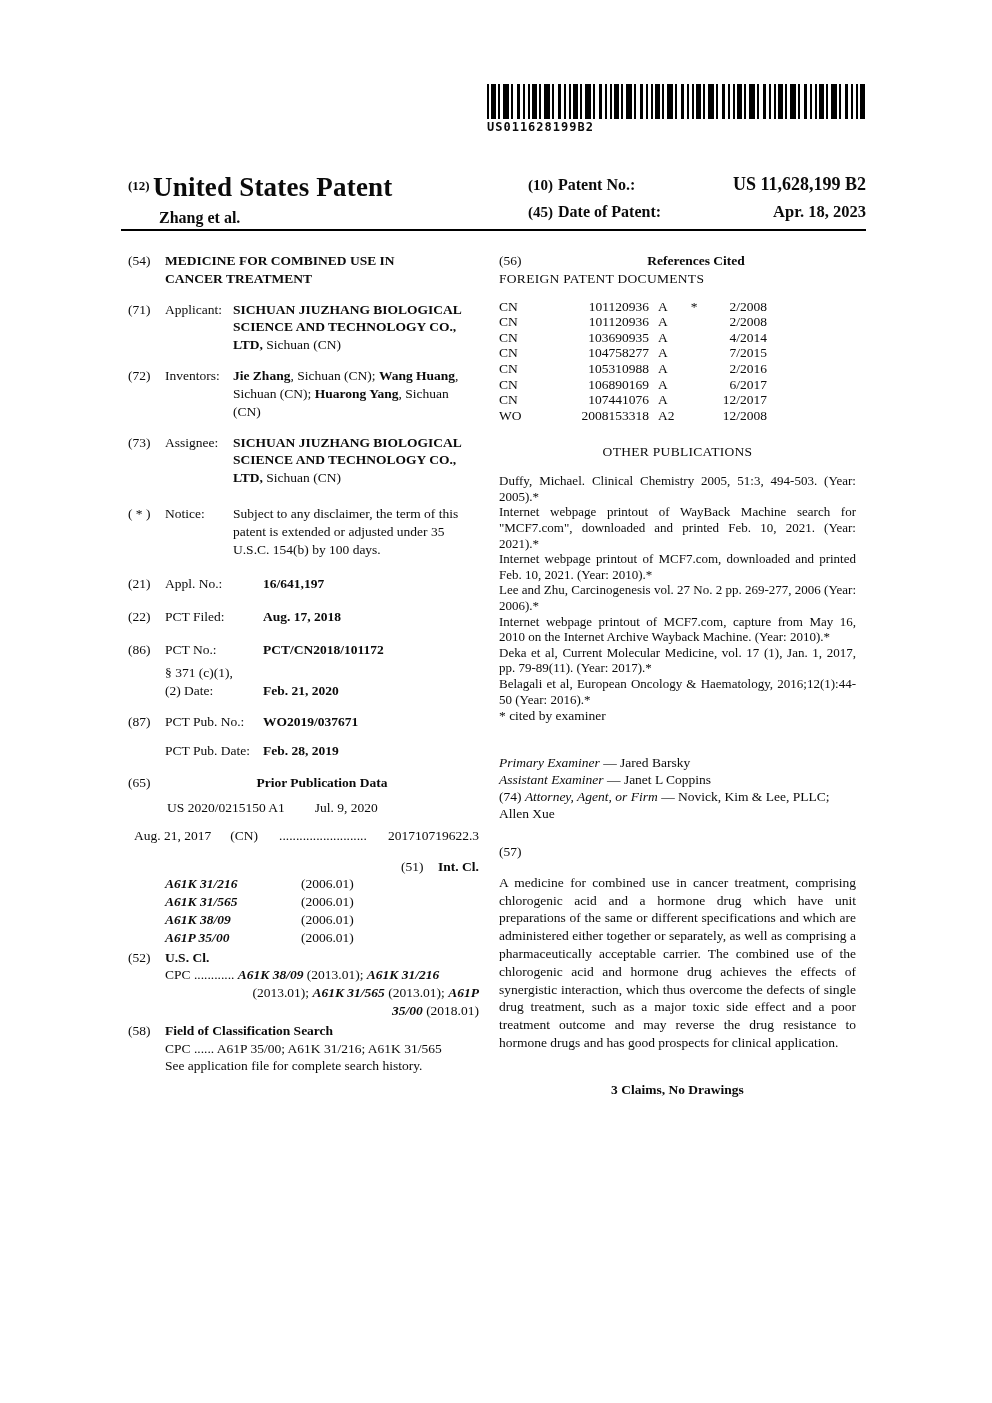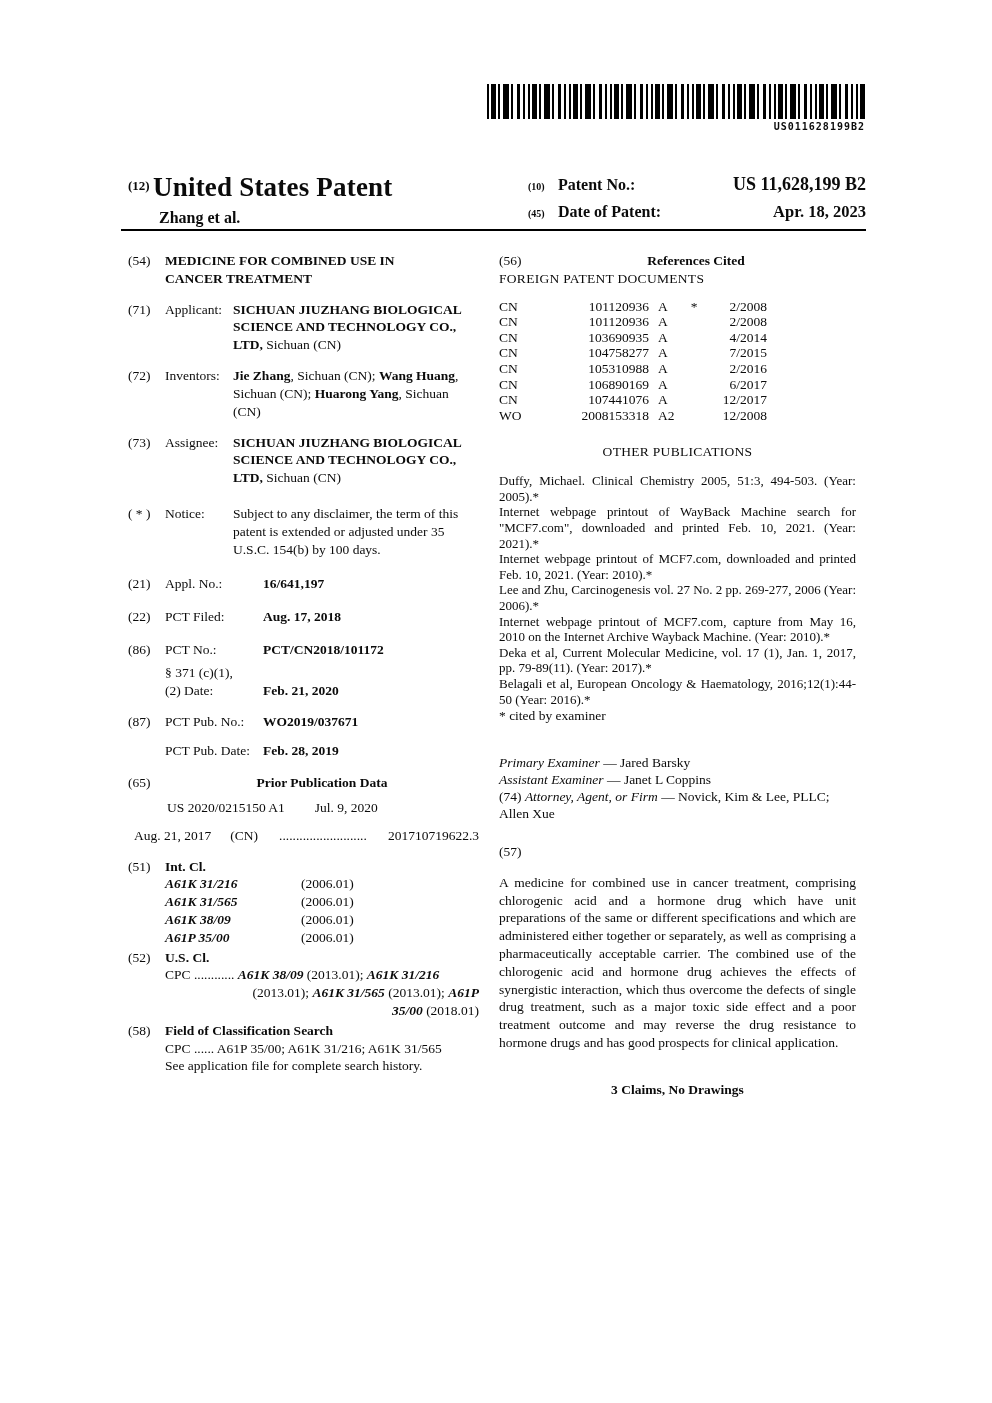--- a/index.html
+++ b/index.html
@@ -3,31 +3,31 @@
 <meta charset="utf-8">
 <style>
   html,body{margin:0;padding:0;background:#fff;}
   .page{position:relative;width:992px;height:1403px;background:#fff;color:#0b0b0b;
         font-family:"Liberation Serif",serif;font-size:13.5px;line-height:1.32;overflow:hidden;}
   
   .barcode{position:absolute;left:487px;top:84px;width:378px;height:35px;
     background:repeating-linear-gradient(90deg,#000 0 2px,#fff 2px 4px,#000 4px 9px,#fff 9px 11px,
       #000 11px 13px,#fff 13px 16px,#000 16px 22px,#fff 22px 24px,#000 24px 26px,#fff 26px 30px,
       #000 30px 33px,#fff 33px 36px,#000 36px 38px,#fff 38px 41px);}
-  .barcode-num{position:absolute;left:487px;top:120px;width:378px;text-align:right;
-    font-family:"DejaVu Sans Mono",monospace;font-size:10px;font-weight:bold;letter-spacing:1px;}
+  .barcode-num{position:absolute;left:487px;top:120px;width:378px;text-align:left;
+    font-family:"DejaVu Sans Mono",monospace;font-size:12px;font-weight:bold;letter-spacing:1px;}
   
   .hdr{position:absolute;left:128px;top:170px;width:738px;}
   .hdr-left{position:absolute;left:0;top:0;}
   .hdr-code{font-size:13px;font-weight:bold;vertical-align:6px;}
   .hdr-title{font-size:27px;font-weight:bold;letter-spacing:.2px;}
   .hdr-party{font-size:16px;font-weight:bold;margin-left:31px;margin-top:1px;}
   .hdr-right{position:absolute;left:400px;top:3px;width:338px;}
   .hdr-row{display:flex;align-items:baseline;margin-bottom:4px;}
-  .hr-code{font-size:10px;font-weight:bold;flex:0 0 30px;}
+  .hr-code{font-size:15px;font-weight:bold;flex:0 0 30px;}
   .hr-lbl{font-size:16px;font-weight:bold;flex:1;}
   .hr-val{font-size:18px;font-weight:bold;text-align:right;white-space:nowrap;}
   .hr-val2{font-size:16.5px;font-weight:bold;text-align:right;white-space:nowrap;}
   .rule{position:absolute;left:121px;top:229px;width:745px;height:0;border-top:2.6px solid #000;}
   
   .cols{position:absolute;left:128px;top:252px;width:736px;display:flex;gap:20px;}
   .colL{width:351px;flex:none;}
   .colR{width:357px;flex:none;}
   .sec{display:flex;margin-top:13px;}
   .sec.first{margin-top:0;}
@@ -168,21 +168,21 @@
         <span style="margin-left:30px;">Jul. 9, 2020</span>
       </div>
 
       <div class="rowflex" style="margin-left:6px;margin-top:10px;">
         <span>Aug. 21, 2017</span>
         <span style="margin-left:19px;">(CN)</span>
         <span class="dots">..........................</span>
         <span>201710719622.3</span>
       </div>
 
-      <div class="sec" style="margin-top:13px;">
+      <div class="sec" style="margin-top:13px;justify-content:flex-end;">
         <span class="code">(51)</span>
         <span class="b">Int. Cl.</span>
       </div>
       <div class="intcl">
           <span class="cls bi">A61K 31/216</span>
           <span>(2006.01)</span>
         </div>
       <div class="intcl">
           <span class="cls bi">A61K 31/565</span>
           <span>(2006.01)</span>

